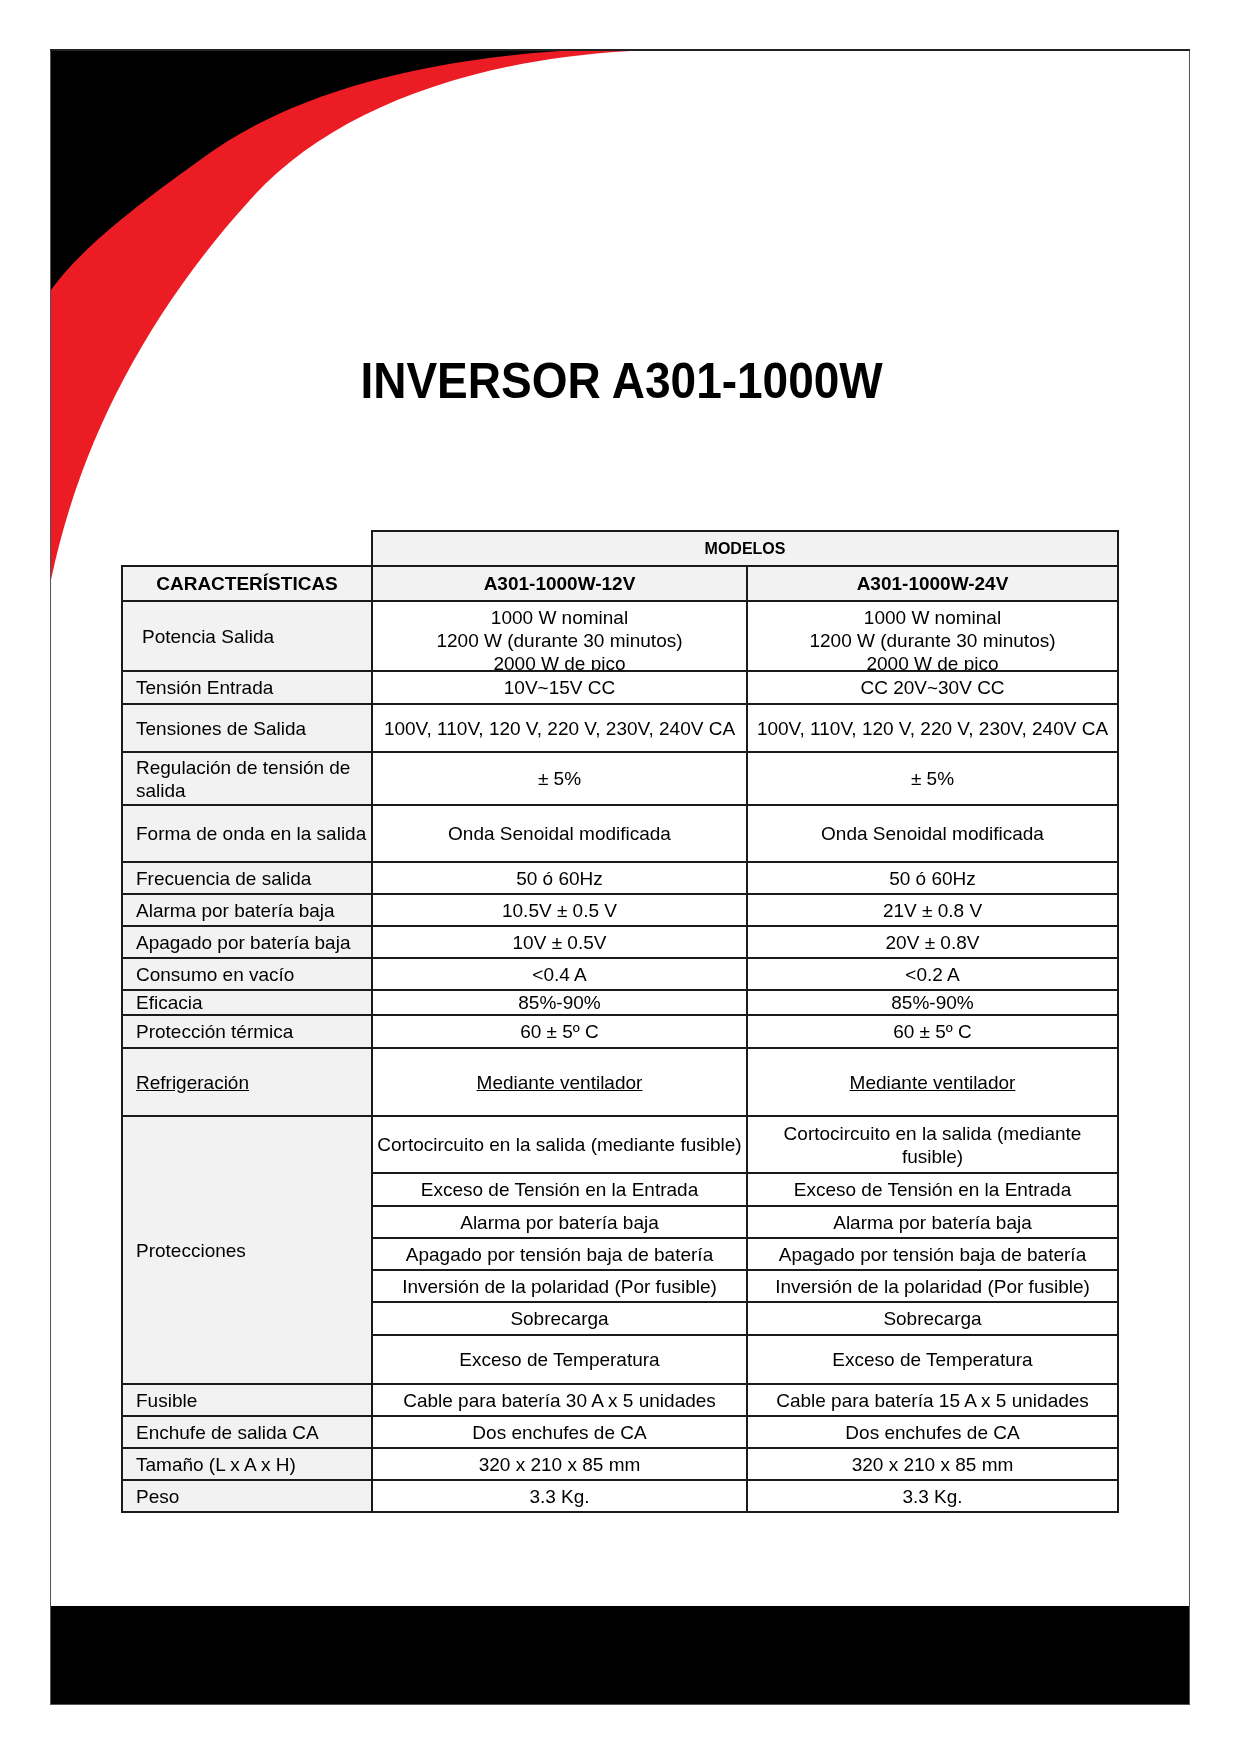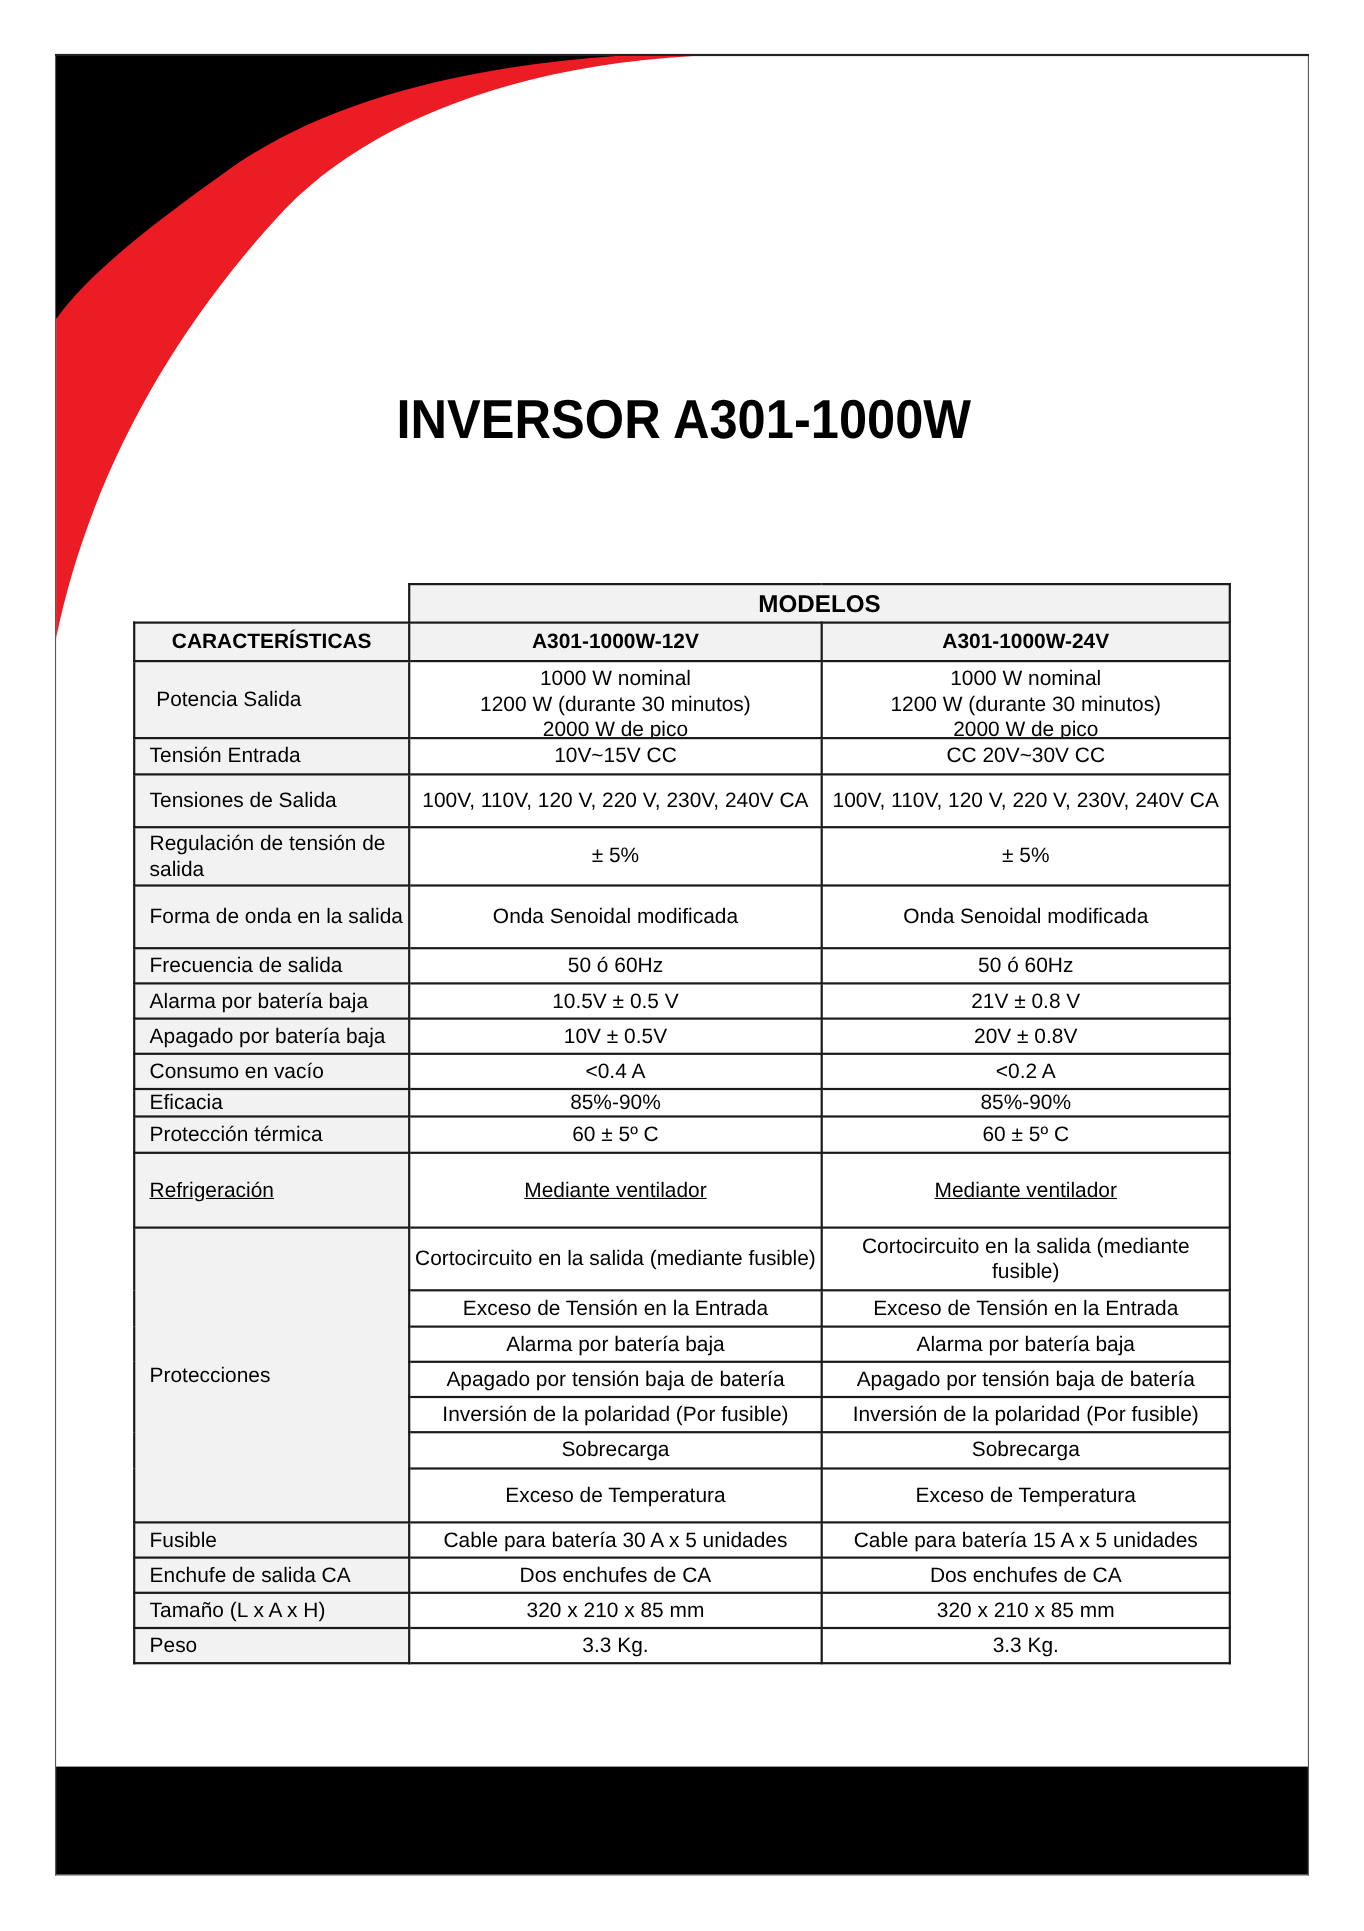--- a/index.html
+++ b/index.html
@@ -11,21 +11,21 @@
   .decor { position: absolute; left: 0; top: 0; }
   .title { position: absolute; left: 0; width: 1240px; top: 352px; text-align: center;
            font-size: 50px; font-weight: bold; letter-spacing: 0px; margin: 0; transform: scaleX(0.92); transform-origin: 640px 0; }
   .footer-band { position: absolute; left: 51px; top: 1606px; width: 1138px; height: 98px; background: #000; }
 
   table.spec { position: absolute; left: 121px; top: 530px; border-collapse: collapse;
                font-size: 19px; table-layout: fixed; }
   table.spec td { border: 2px solid #1a1a1a; padding: 0 4px; text-align: center; line-height: 23px; vertical-align: middle; }
   table.spec td.blank { border: none; background: transparent; }
   table.spec td.hdr { background: #f2f2f2; font-weight: bold; }
-  table.spec td.hdr-big { font-size: 22px; }
+  table.spec td.hdr-big { font-size: 16px; }
   table.spec td.label { background: #f2f2f2; text-align: left; padding-left: 13px; }
   table.spec td.label.indent { padding-left: 19px; }
   table.spec td.val { background: #fff; }
   .clip3 { display: block; height: 64px; overflow: hidden; padding-top: 4px; }
 </style>
 </head>
 <body>
 
 <div class="page"></div>
 <div class="top-line"></div>

